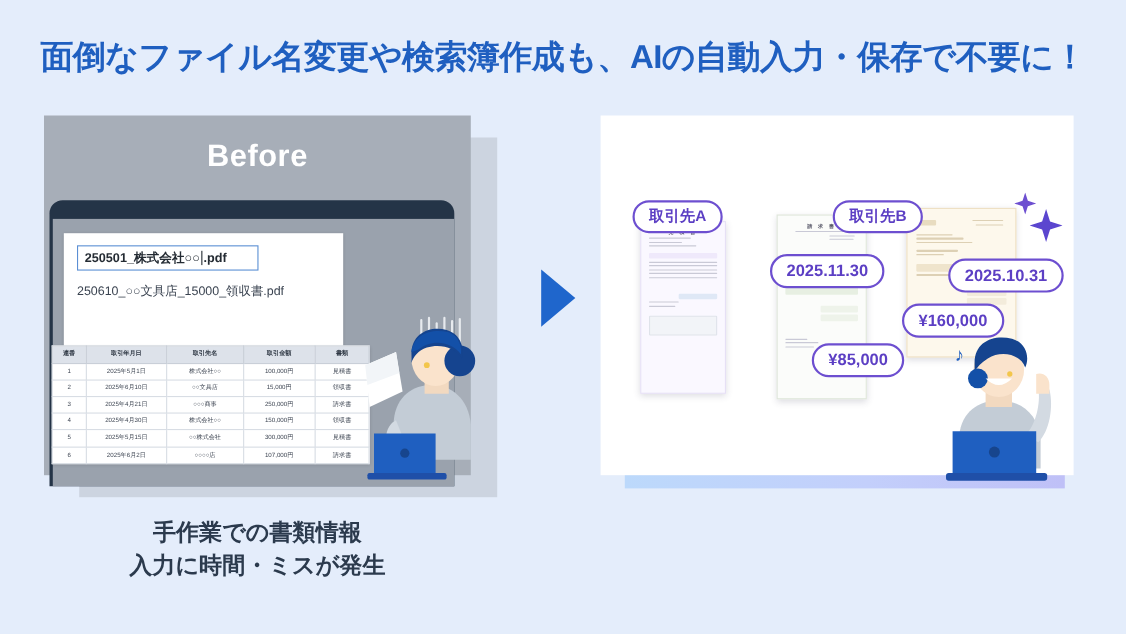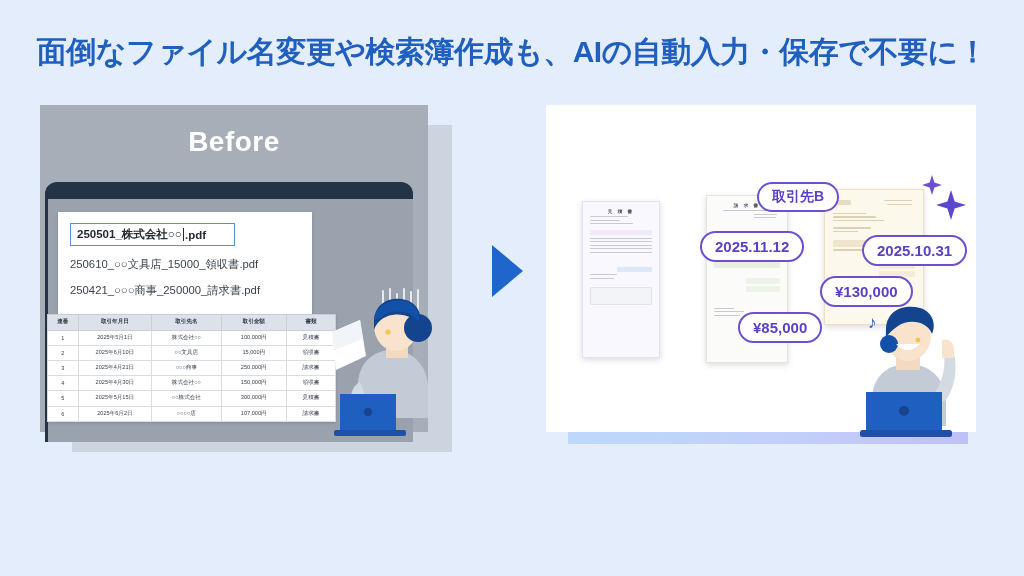--- a/index.html
+++ b/index.html
@@ -154,21 +154,20 @@
   <div class="monitor"></div>
   <div class="monitor-screen"></div>
 
   <div class="filecard">
     <div class="filename-input">
       <span>250501_株式会社○○</span>
       <span class="caret"></span>
       <span>.pdf</span>
     </div>
     <div class="file-row">250610_○○文具店_15000_領収書.pdf</div>
-    <div class="file-row">250421_○○○商事_250000_請求書.pdf</div>
   </div>
 
   <table class="btable">
     <thead>
       <tr>
         <th>連番</th>
         <th>取引年月日</th>
         <th>取引先名</th>
         <th>取引金額</th>
         <th>書類</th>
@@ -316,25 +315,26 @@
     </div>
   </div>
 
   <svg class="sparkle" style="left:922px; top:175px; width:20px; height:20px;" viewBox="0 0 20 20">
     <path d="M10 0 L12.4 7.6 L20 10 L12.4 12.4 L10 20 L7.6 12.4 L0 10 L7.6 7.6 Z" fill="#6d4fd0"></path>
   </svg>
   <svg class="sparkle" style="left:936px; top:190px; width:30px; height:30px;" viewBox="0 0 30 30">
     <path d="M15 0 L18.6 11.4 L30 15 L18.6 18.6 L15 30 L11.4 18.6 L0 15 L11.4 11.4 Z" fill="#5b46cf"></path>
   </svg>
 
+  <div class="badge nm" style="left:575px; top:182px;">取引先A</div>
   <div class="badge nm" style="left:757px; top:182px;">取引先B</div>
-  <div class="badge dt" style="left:700px; top:231px;">2025.11.12</div>
+  <div class="badge dt" style="left:700px; top:231px;">2025.11.30</div>
   <div class="badge dt" style="left:862px; top:235px;">2025.10.31</div>
   <div class="badge amt" style="left:738px; top:312px;">¥85,000</div>
-  <div class="badge amt" style="left:820px; top:276px;">¥130,000</div>
+  <div class="badge amt" style="left:820px; top:276px;">¥160,000</div>
 
   <div class="note">♪</div>
 
   <svg class="a-person" viewBox="0 0 115 140">
 
     <path d="M14 96 C16 74 32 64 50 64 C70 64 86 76 88 100 L88 126 L12 126 Z" fill="#c3ccd6"></path>
 
     <path d="M38 50 L62 50 L62 70 L38 70 Z" fill="#f2d9c0"></path>
 
     <ellipse cx="50" cy="36" rx="23" ry="25" fill="#fae3cc"></ellipse>
@@ -346,16 +346,20 @@
     <path d="M38 44 Q50 56 62 44 Z" fill="#ffffff"></path>
 
     <path d="M74 96 C84 86 88 66 86 54 L96 54 C100 70 96 92 86 102 Z" fill="#d3dae2"></path>
     <path d="M84 40 C90 38 96 42 96 50 L96 58 L84 58 Z" fill="#fae3cc"></path>
 
     <path d="M8 92 L84 92 L84 130 L8 130 Z" fill="#1f5fc0"></path>
     <rect x="2" y="130" width="92" height="7" rx="2.5" fill="#1f4fa8"></rect>
     <circle cx="46" cy="111" r="5" fill="#17458d"></circle>
   </svg>
 
+  <div class="cap" style="left:40px; top:470px; width:388px;">
+    <div>手作業での書類情報</div>
+    <div>入力に時間・ミスが発生</div>
+  </div>
   <div class="cap right" style="left:546px; top:470px; width:430px;">
   </div>
 
 </div>
 
 </body></html>

